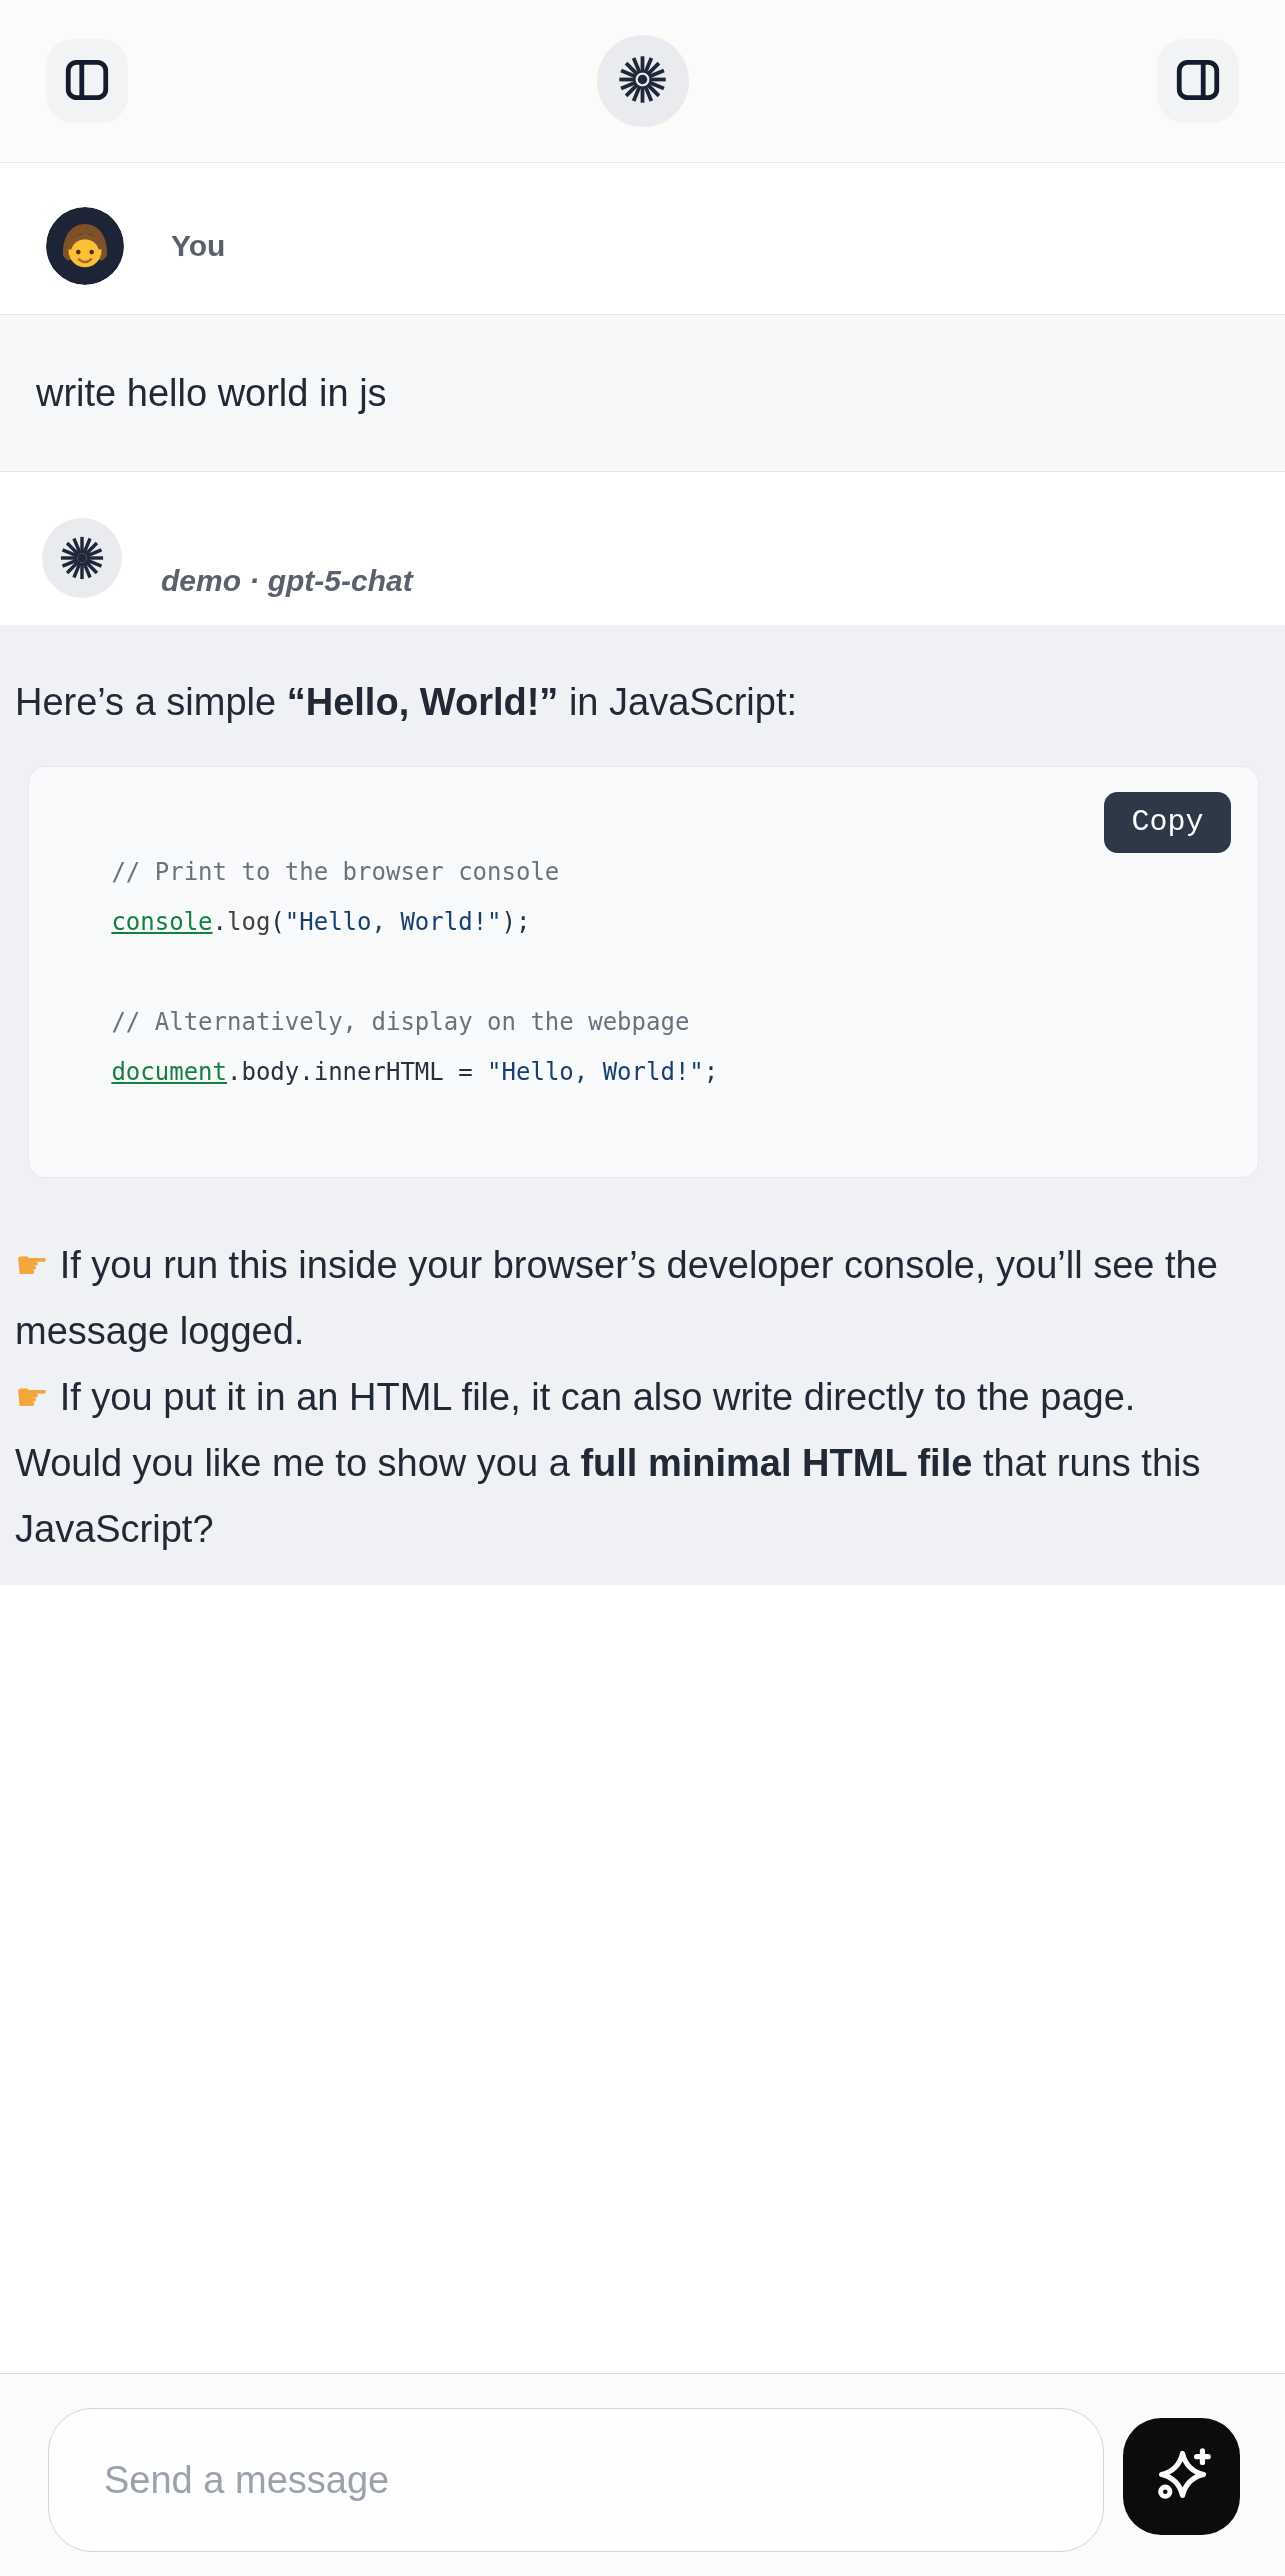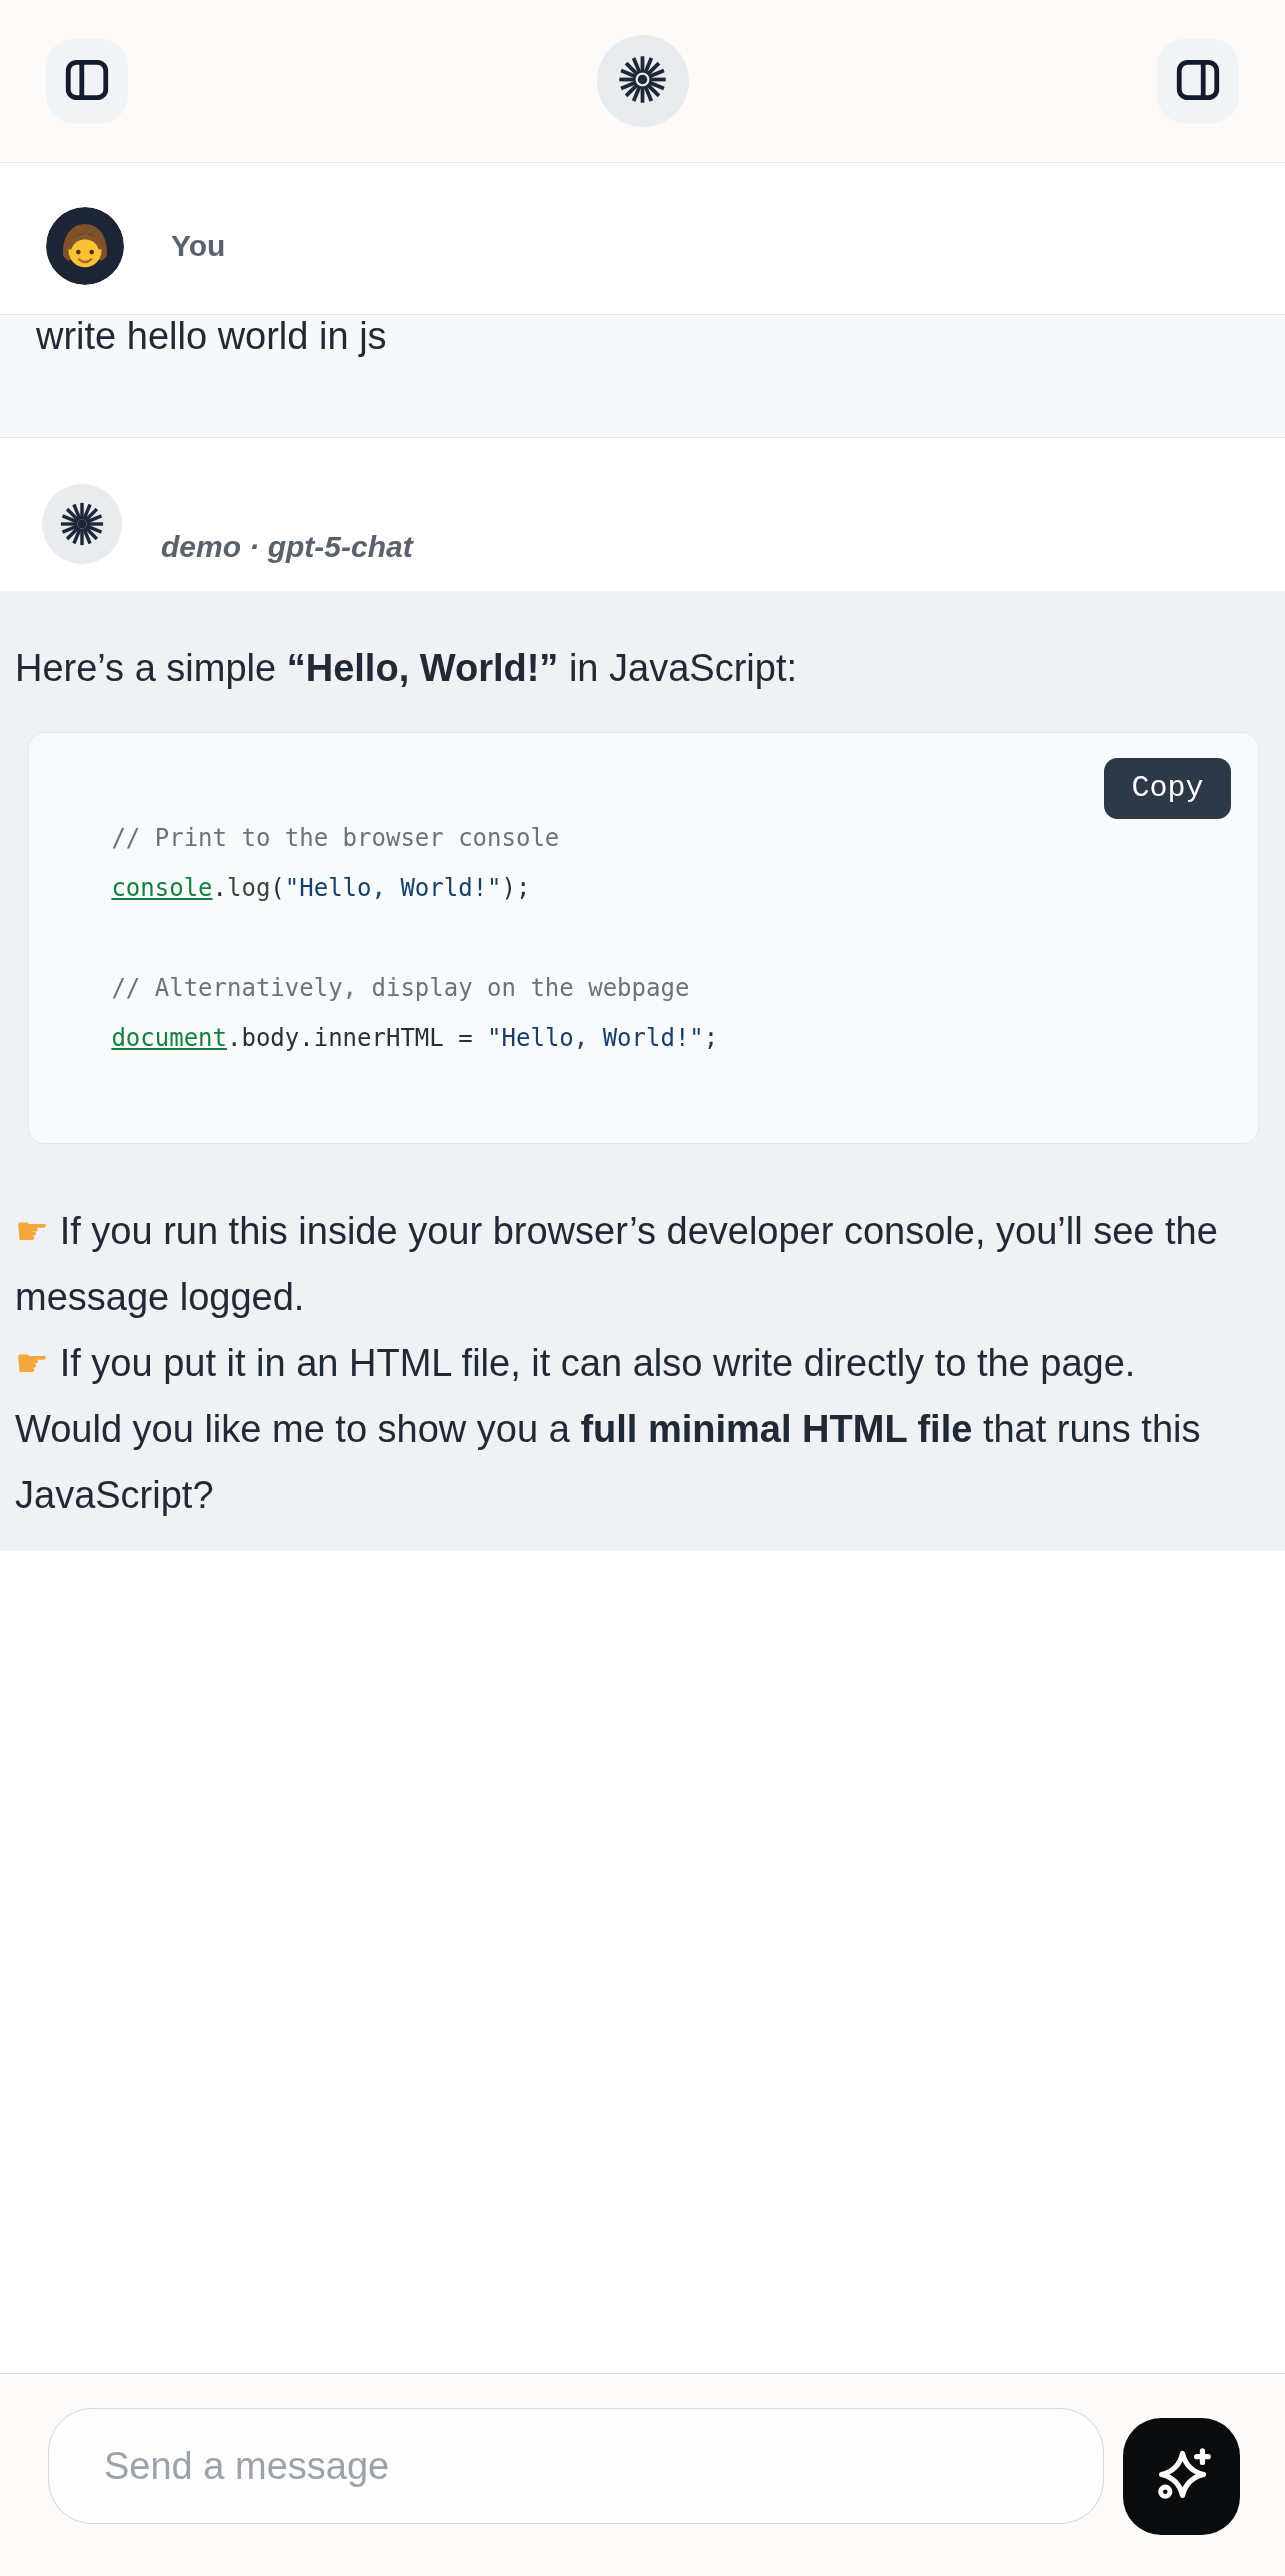--- a/index.html
+++ b/index.html
@@ -22,23 +22,23 @@
   .logo-btn{
     width:92px;height:92px;border-radius:50%;background:#e9ebee;border:none;
     display:flex;align-items:center;justify-content:center;cursor:pointer;padding:0;
   }
   .logo-btn svg{width:55px;height:55px;}
   
   .you-row{margin:44px 46px 0;display:flex;align-items:center;gap:23px;}
   .avatar{width:78px;height:78px;border-radius:50%;overflow:hidden;flex:0 0 auto;}
   .sender-label{font-size:30px;font-weight:700;color:#59616f;margin-left:24px;}
   .user-band{
-    margin-top:29px;height:124px;background:#f7f8fa;
+    margin-top:29px;height:158px;background:#f7f8fa;
     border-top:1.9px solid #e4e5e8;border-bottom:1.9px solid #e4e5e8;
-    display:flex;padding:0 36px;box-sizing:border-box;
+    display:flex;align-items:center;padding:0 36px;box-sizing:border-box;
     font-size:38px;color:#222936;
   }
   
   .assistant-row{margin:46px 42px 0;display:flex;align-items:flex-end;gap:15px;font-style:italic;}
   .assistant-avatar{
     width:80px;height:80px;border-radius:50%;background:#e9ebee;
     display:flex;align-items:center;justify-content:center;flex:0 0 auto;
   }
   .assistant-avatar svg{width:50px;height:50px;}
   
@@ -69,21 +69,21 @@
   .tips{margin-top:54px;}
   .tip{margin:0;}
   .hand{color:#f2a63b;font-family:"DejaVu Sans",sans-serif;}
   .question{margin-top:40px;}
   
   .composer{
     position:absolute;left:0;right:0;bottom:0;height:203px;
     background:#fcfbfa;border-top:1.9px solid #dcdbd9;box-sizing:border-box;
   }
   .composer-input{
-    position:absolute;left:48px;top:34px;width:1056px;height:116px;
+    position:absolute;left:48px;top:34px;width:1056px;height:144px;
     border:1.9px solid #d3d7dc;border-radius:44px;background:#fefefe;
     padding:0 38px 0 55px;font-size:38px;font-family:"Liberation Sans",sans-serif;
     color:#1d4ed8;outline:none;box-sizing:border-box;
   }
   .composer-input::placeholder{color:#9aa2ae;}
   .send-btn{
     position:absolute;right:45px;top:44px;width:117px;height:117px;border-radius:38px;
     background:#0b0c0e;border:none;cursor:pointer;
     display:flex;align-items:center;justify-content:center;padding:0;
   }

